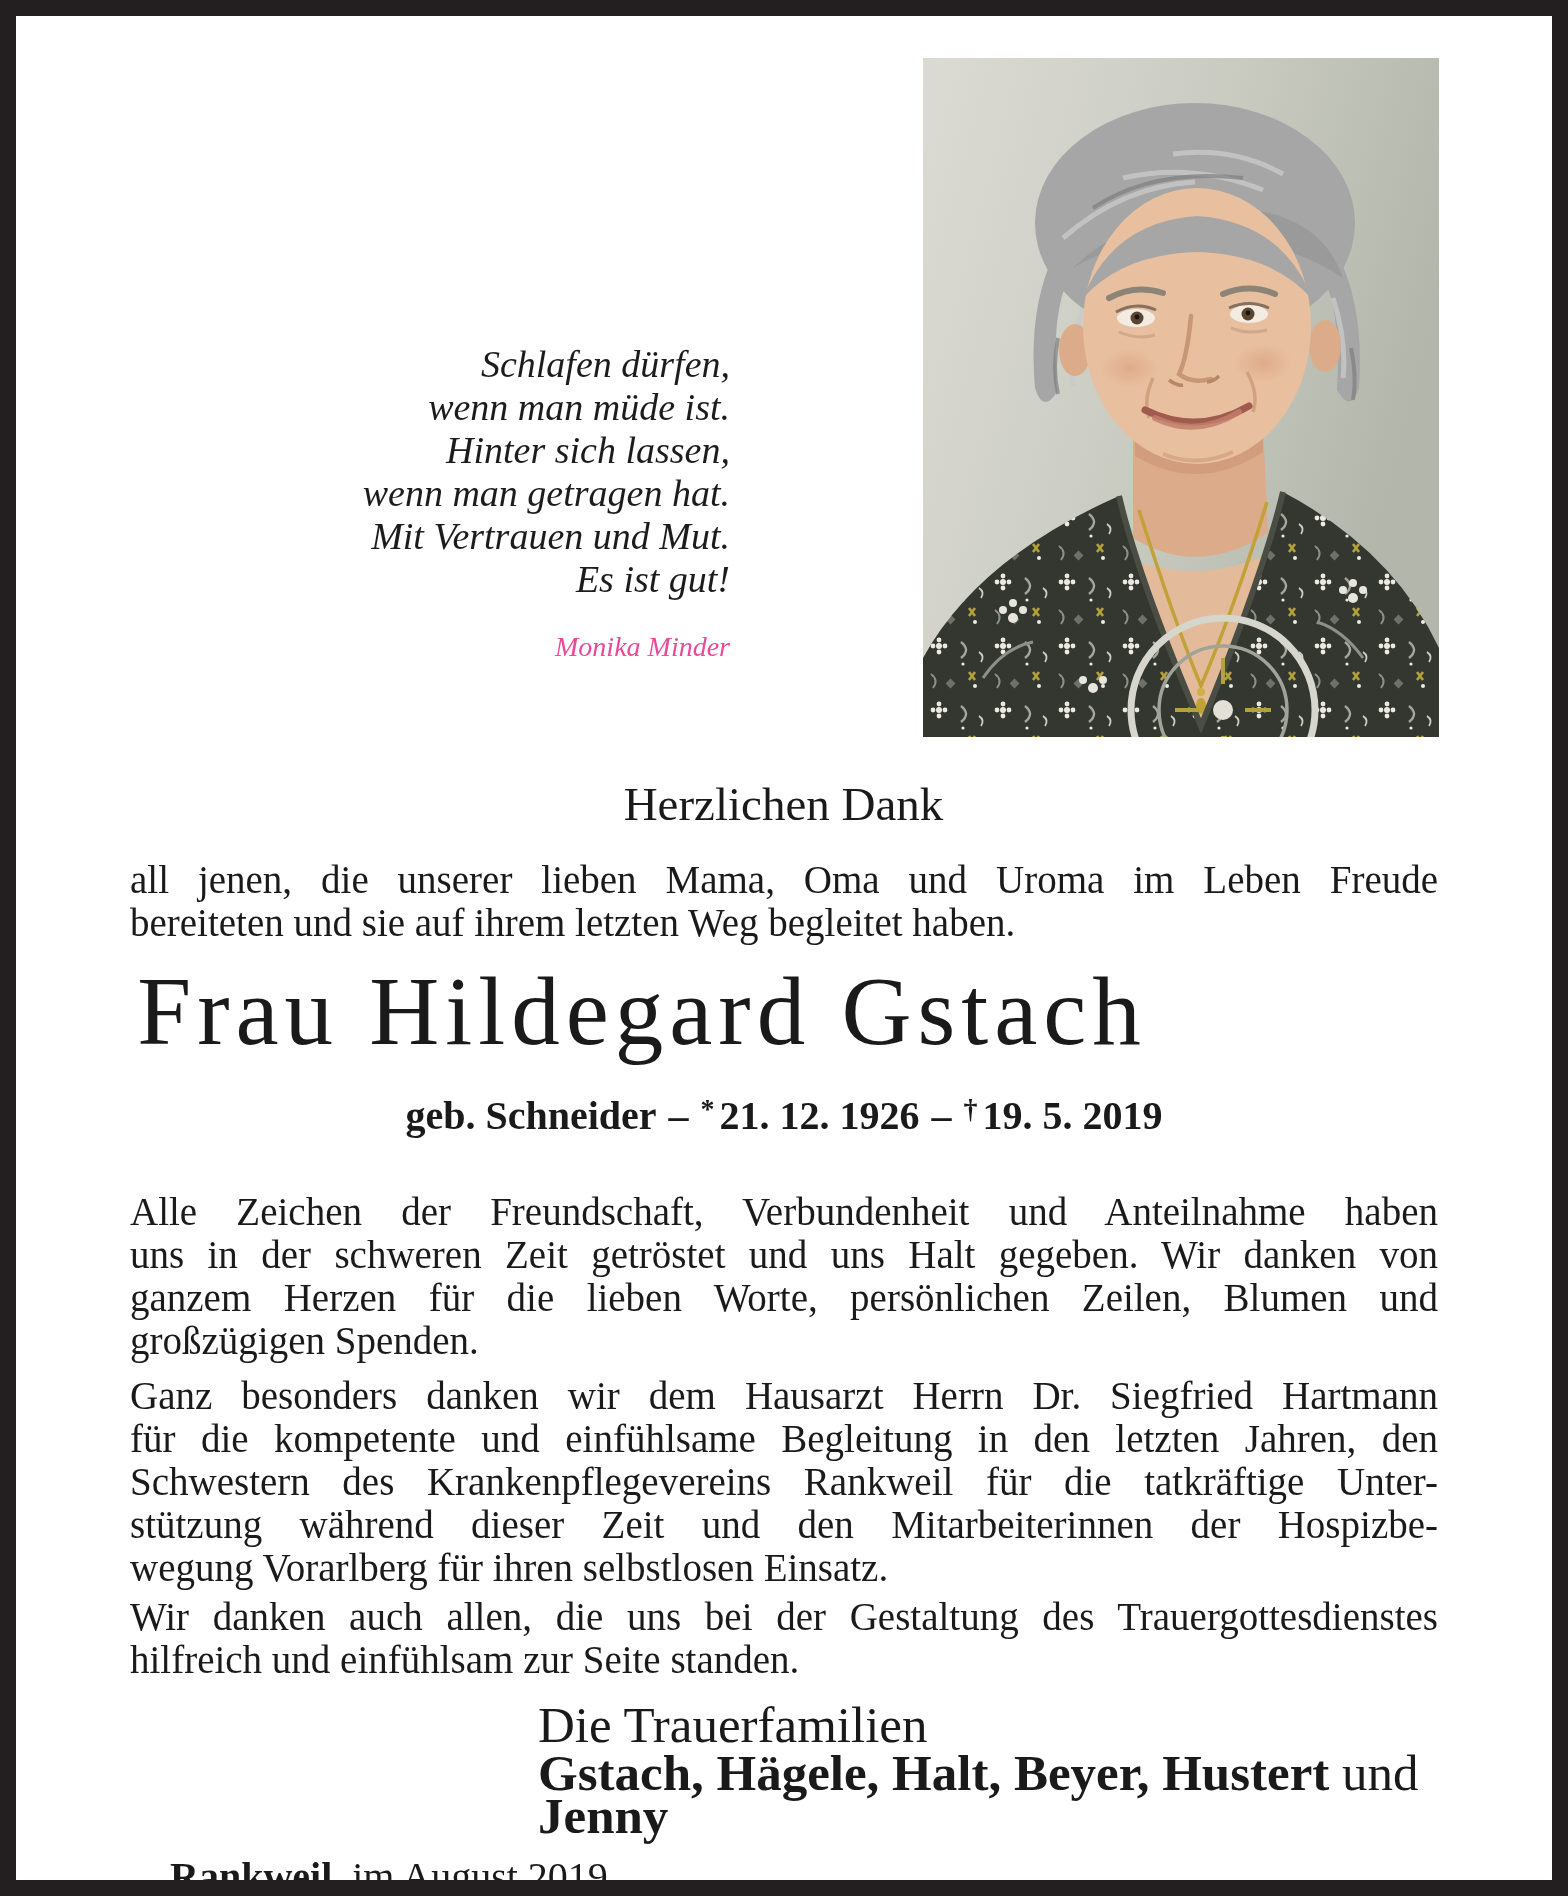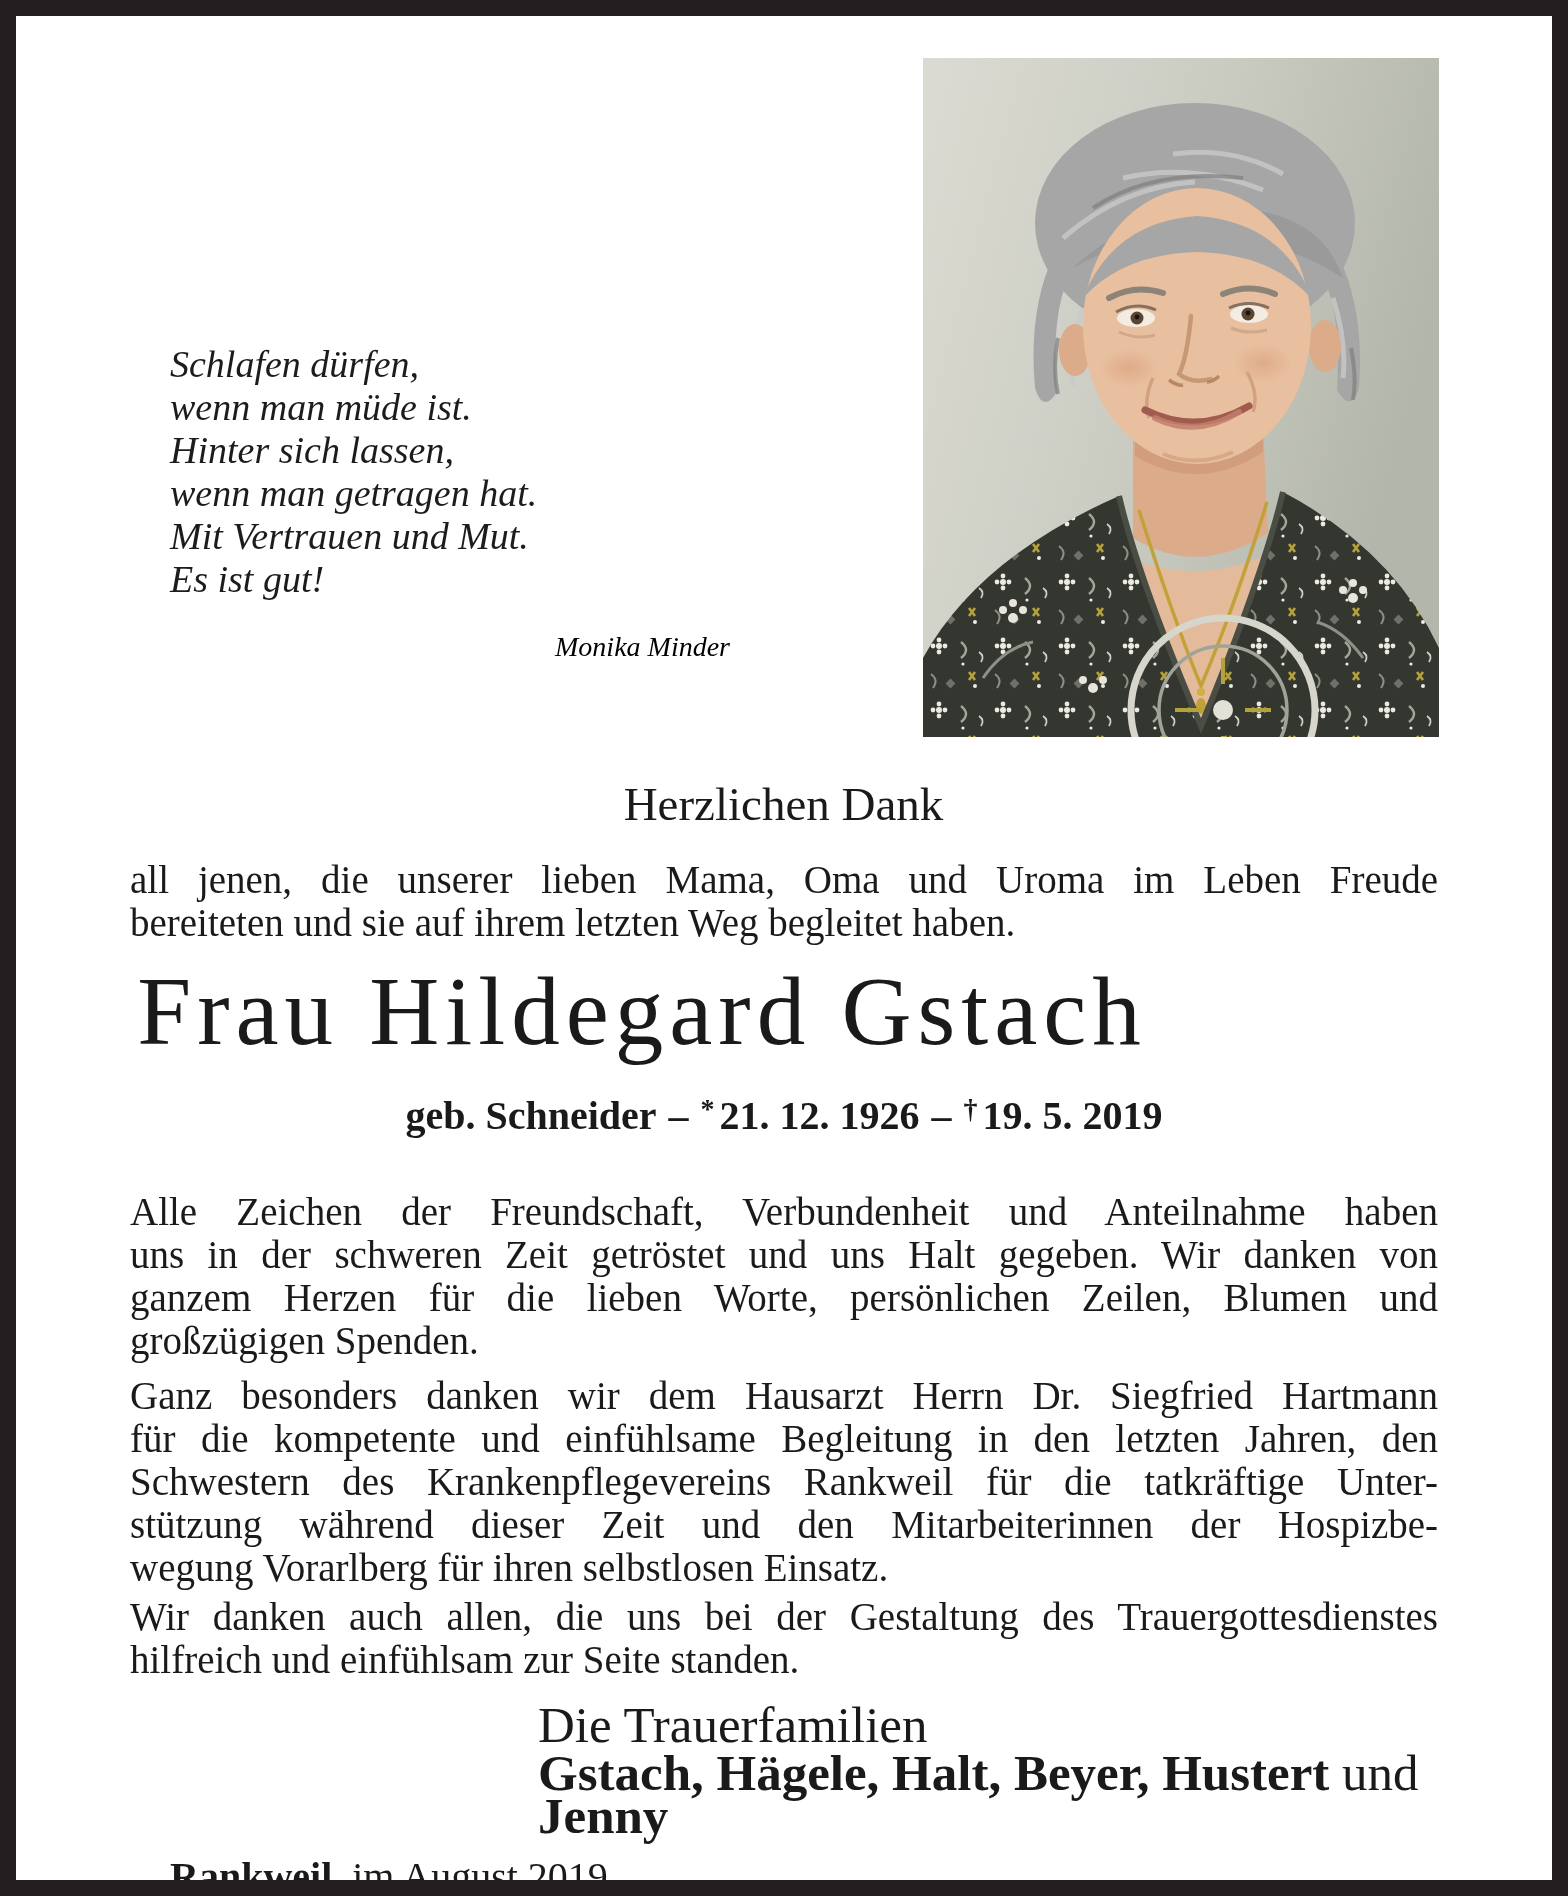--- a/index.html
+++ b/index.html
@@ -21,27 +21,27 @@
   .poem{
     position:absolute;
     top:343px;right:838px;
     width:560px;
     text-align:right;
     font-style:italic;
     font-size:38px;
     line-height:43px;
     color:#1c1c1c;
   }
-  .poem .jline{text-align:left;}
+  .poem .jline{text-align:right;}
   .poem-attribution{
     margin-top:24px;
     font-size:28px;
     font-style:italic;
     text-align:right;
-    color:#000000;
+    color:#ec4899;
   }
   
   .photo{
     position:absolute;
     left:923px;top:58px;
     width:516px;height:679px;
     z-index:5;
   }
   .photo svg{display:block;width:100%;height:100%;}
   

